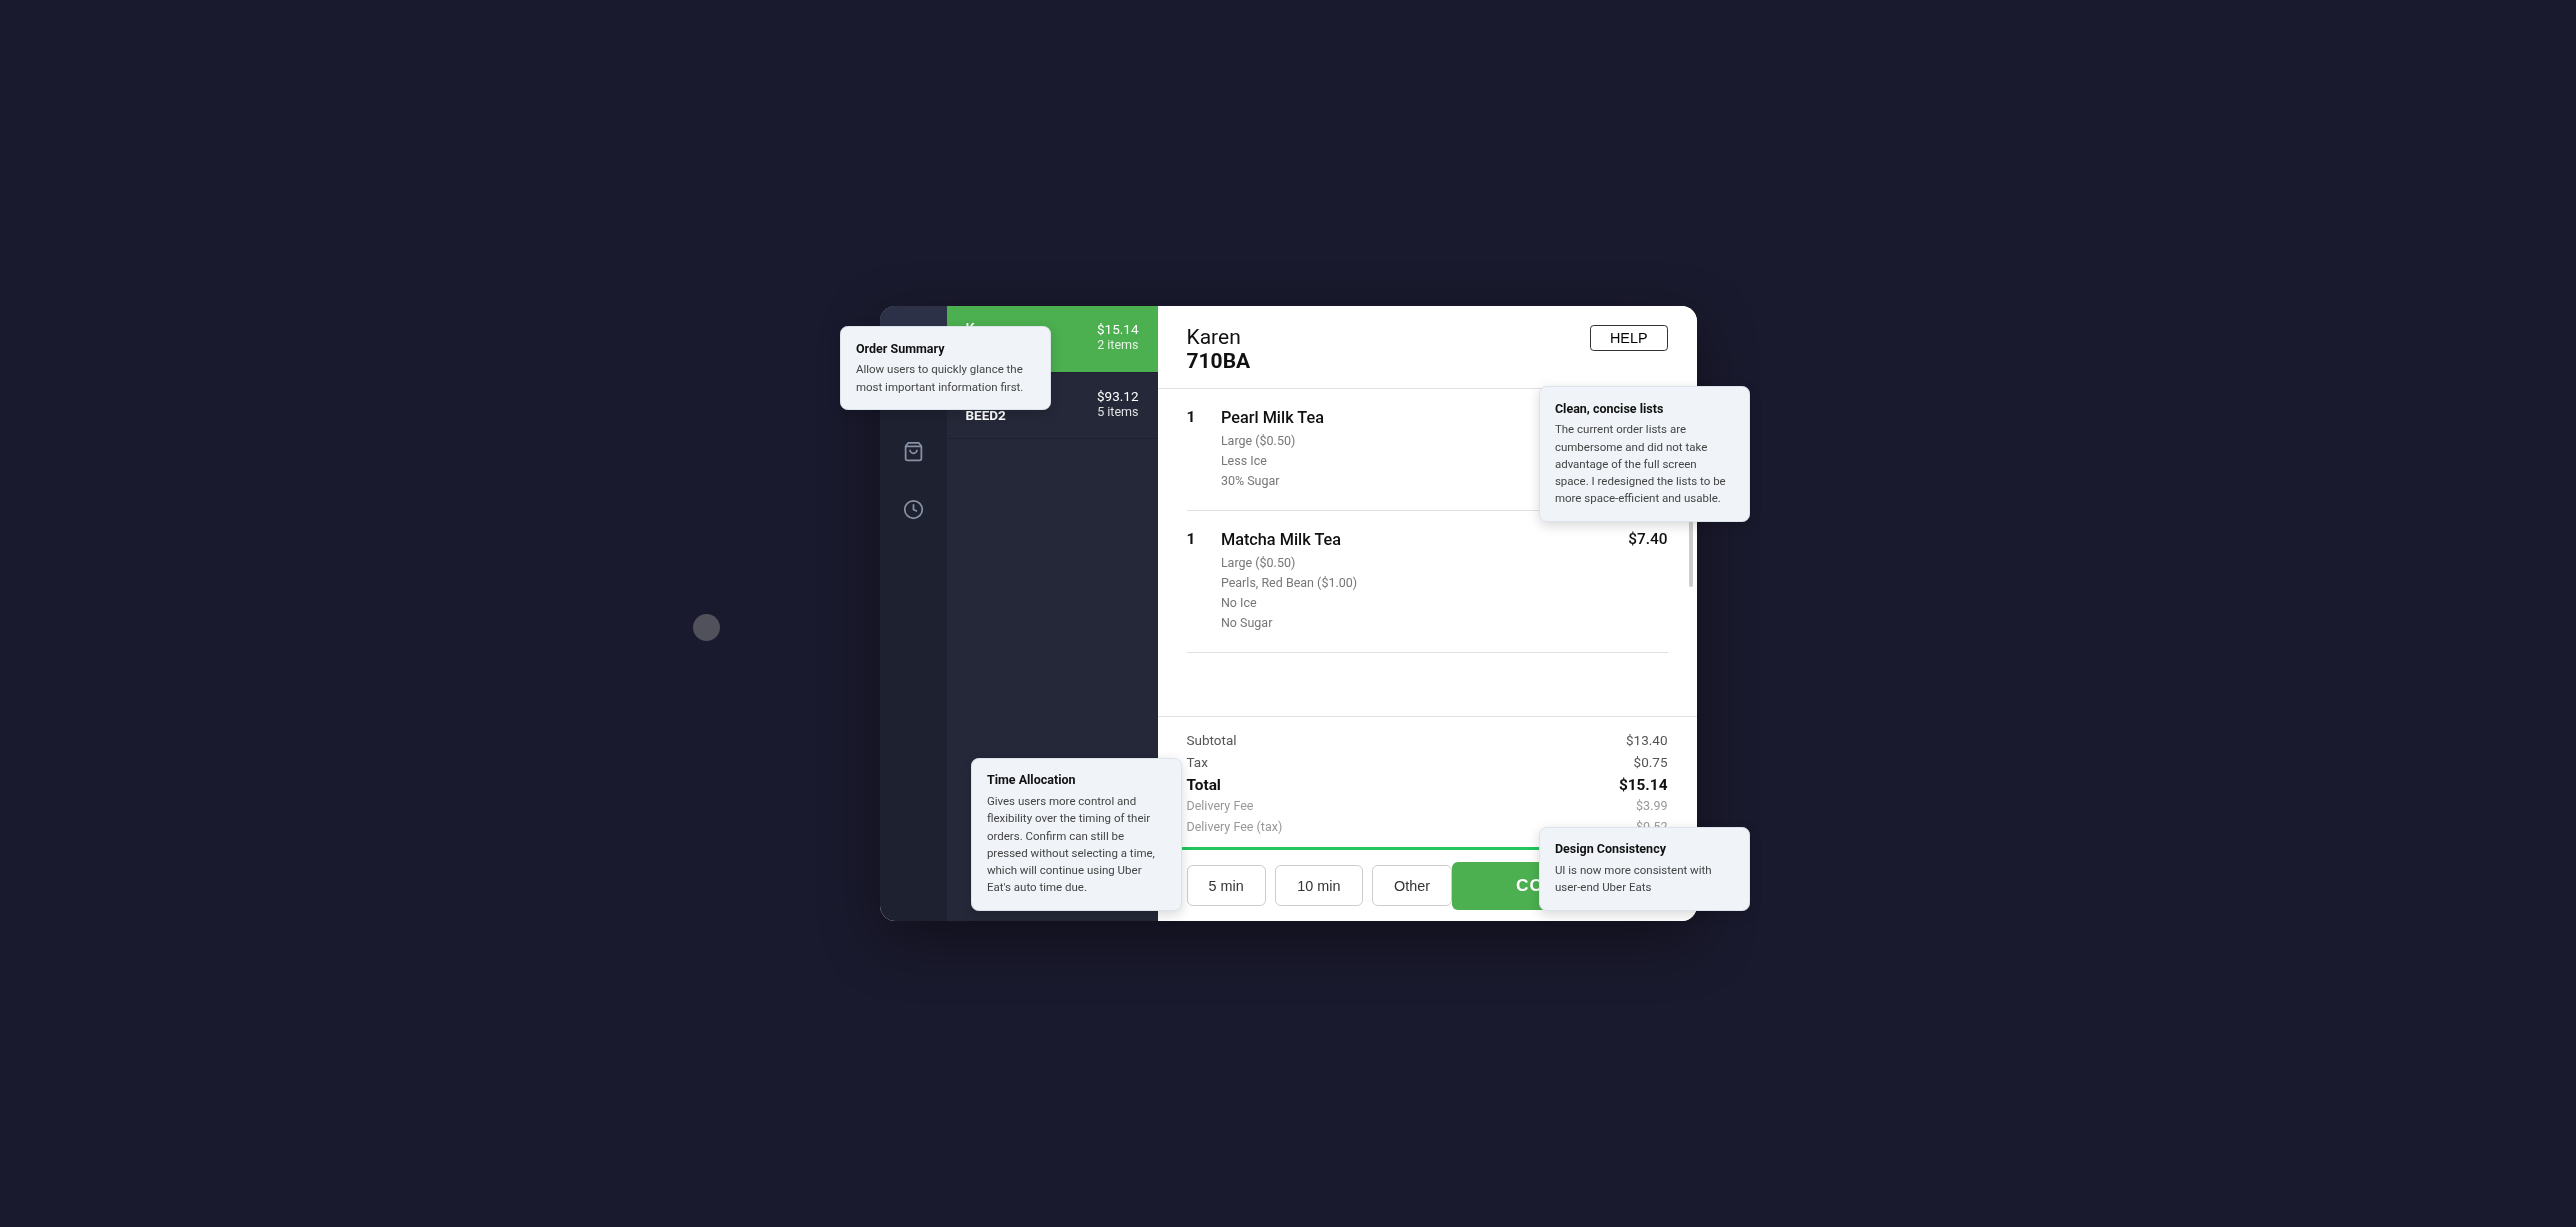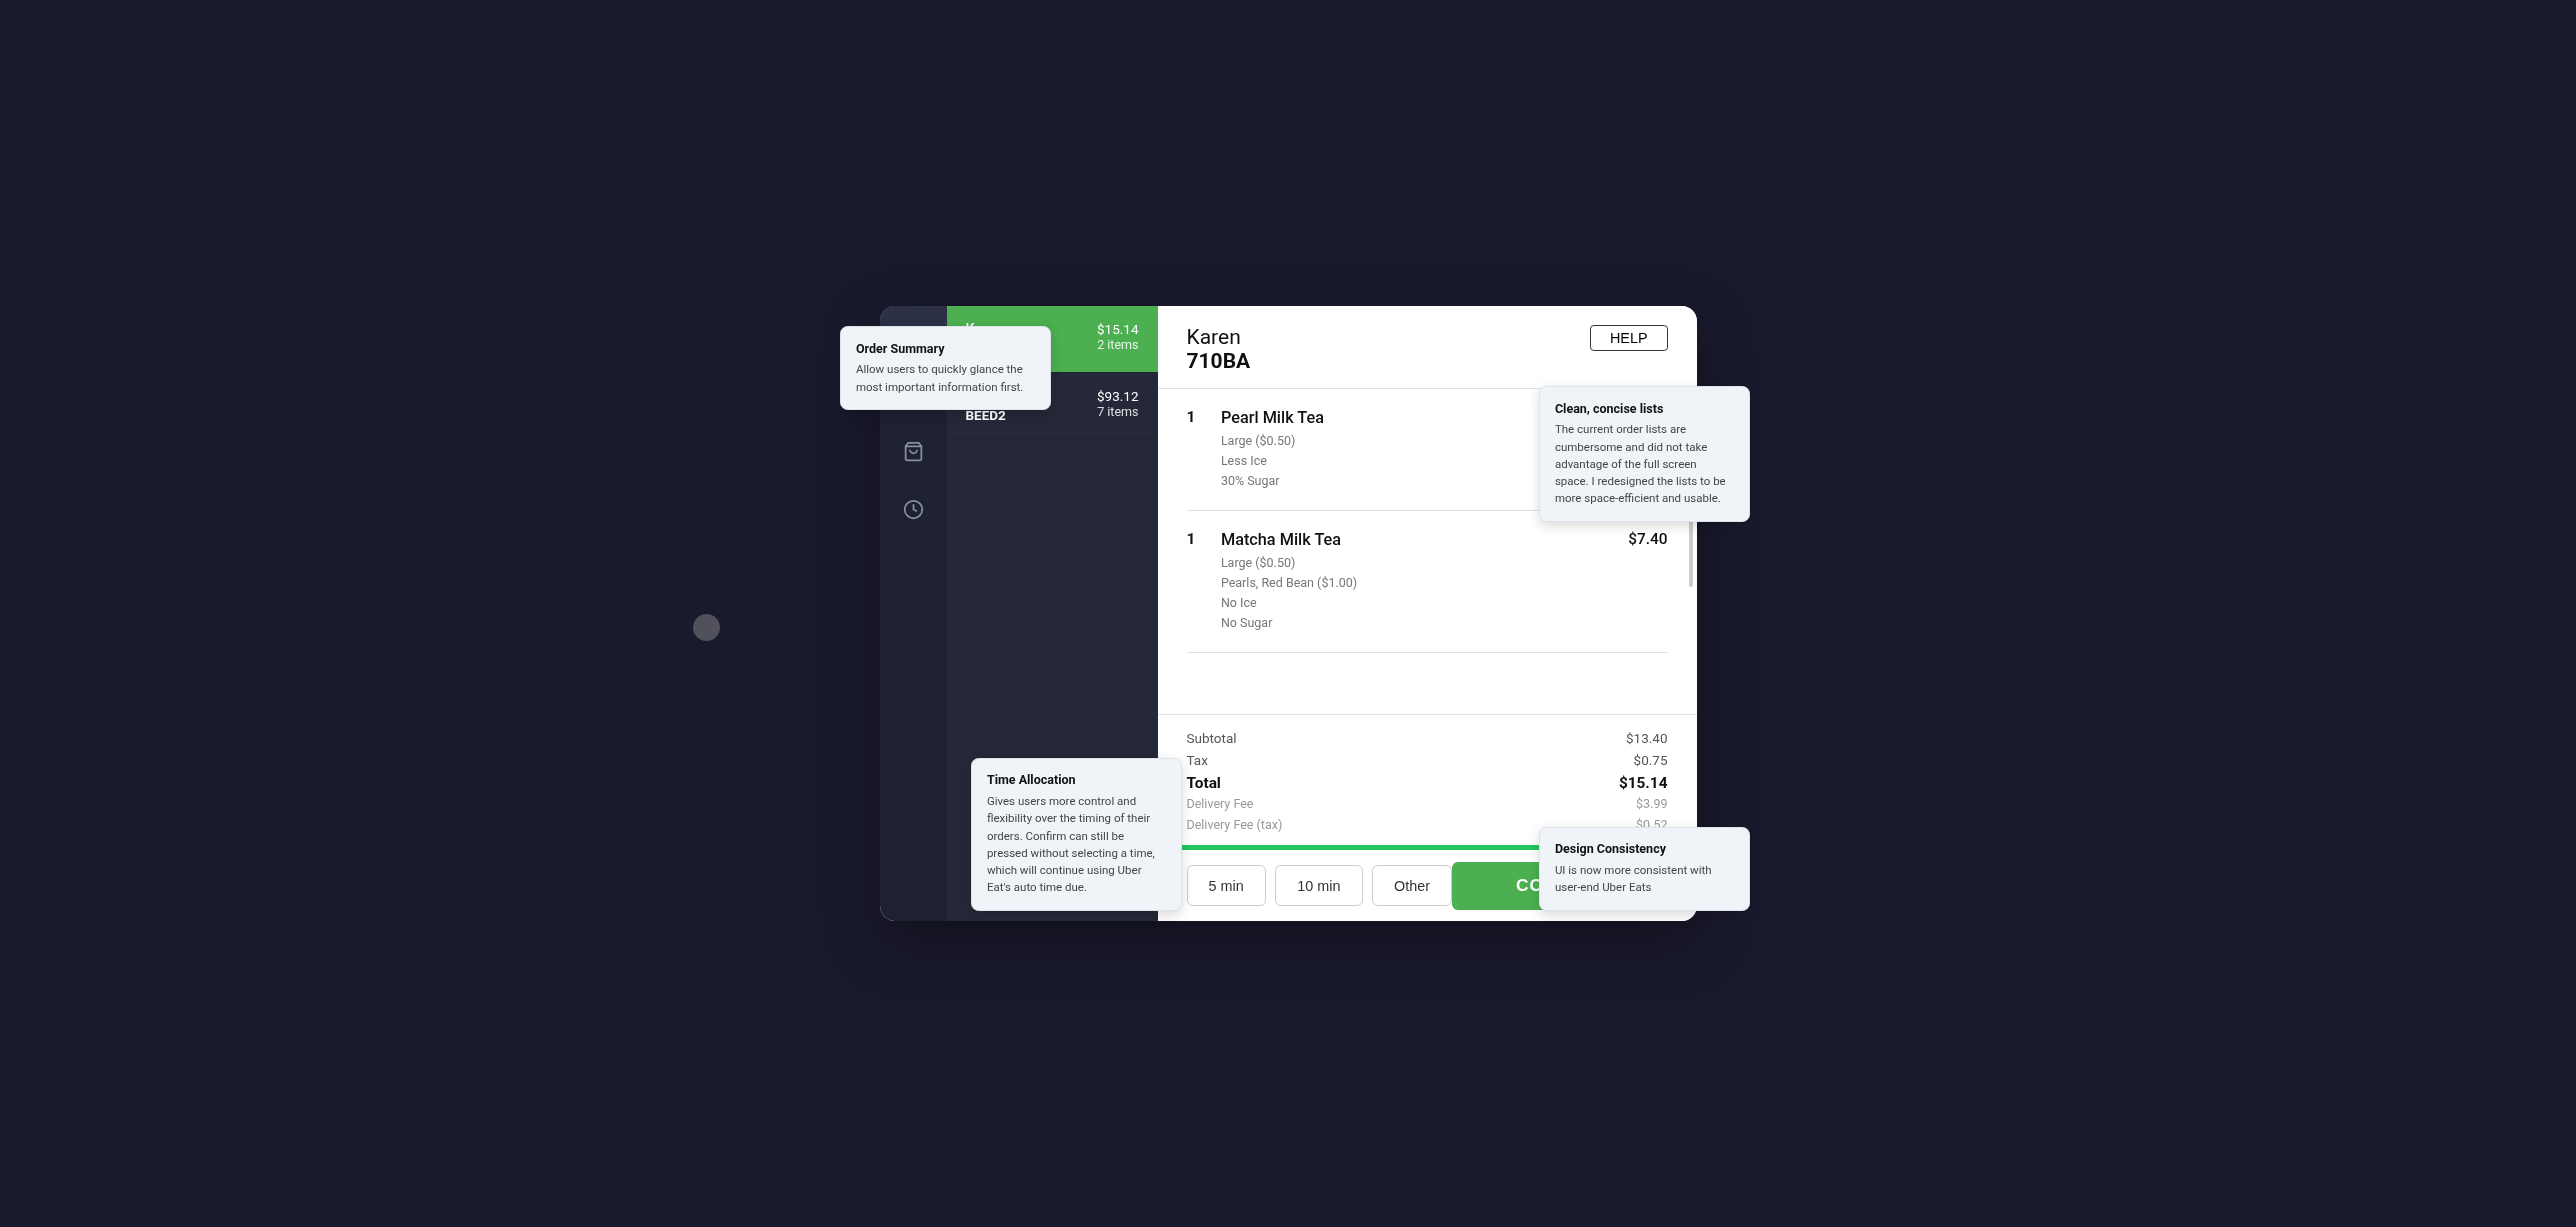--- a/index.html
+++ b/index.html
@@ -237,21 +237,21 @@
       color: #999;
       font-size: 12.5px;
     }
 
     
     .action-bar {
       padding: 11.5px 29px;
       display: flex;
       align-items: center;
       gap: 0;
-      border-top: 5px solid #22c55e;
+      border-top: 3px solid #22c55e;
     }
 
     .time-btn {
       border: 1.4px solid #ccc;
       background: #fff;
       padding: 11.5px 21px;
       font-size: 14.4px;
       font-weight: 500;
       cursor: pointer;
       border-radius: 5.8px;
@@ -390,21 +390,21 @@
       </div>
     </div>
           <div class="order-item">
       <div class="order-item-header">
         <div>
           <div class="order-item-name">Robert</div>
           <div class="order-item-code">BEED2</div>
         </div>
         <div style="text-align:right">
           <div class="order-item-price">$93.12</div>
-          <div class="order-item-count">7 items</div>
+          <div class="order-item-count">5 items</div>
         </div>
       </div>
     </div>
         </div>
     </div>
 
     <div class="content-panel">
 
       <div class="content-header">
         <div>

